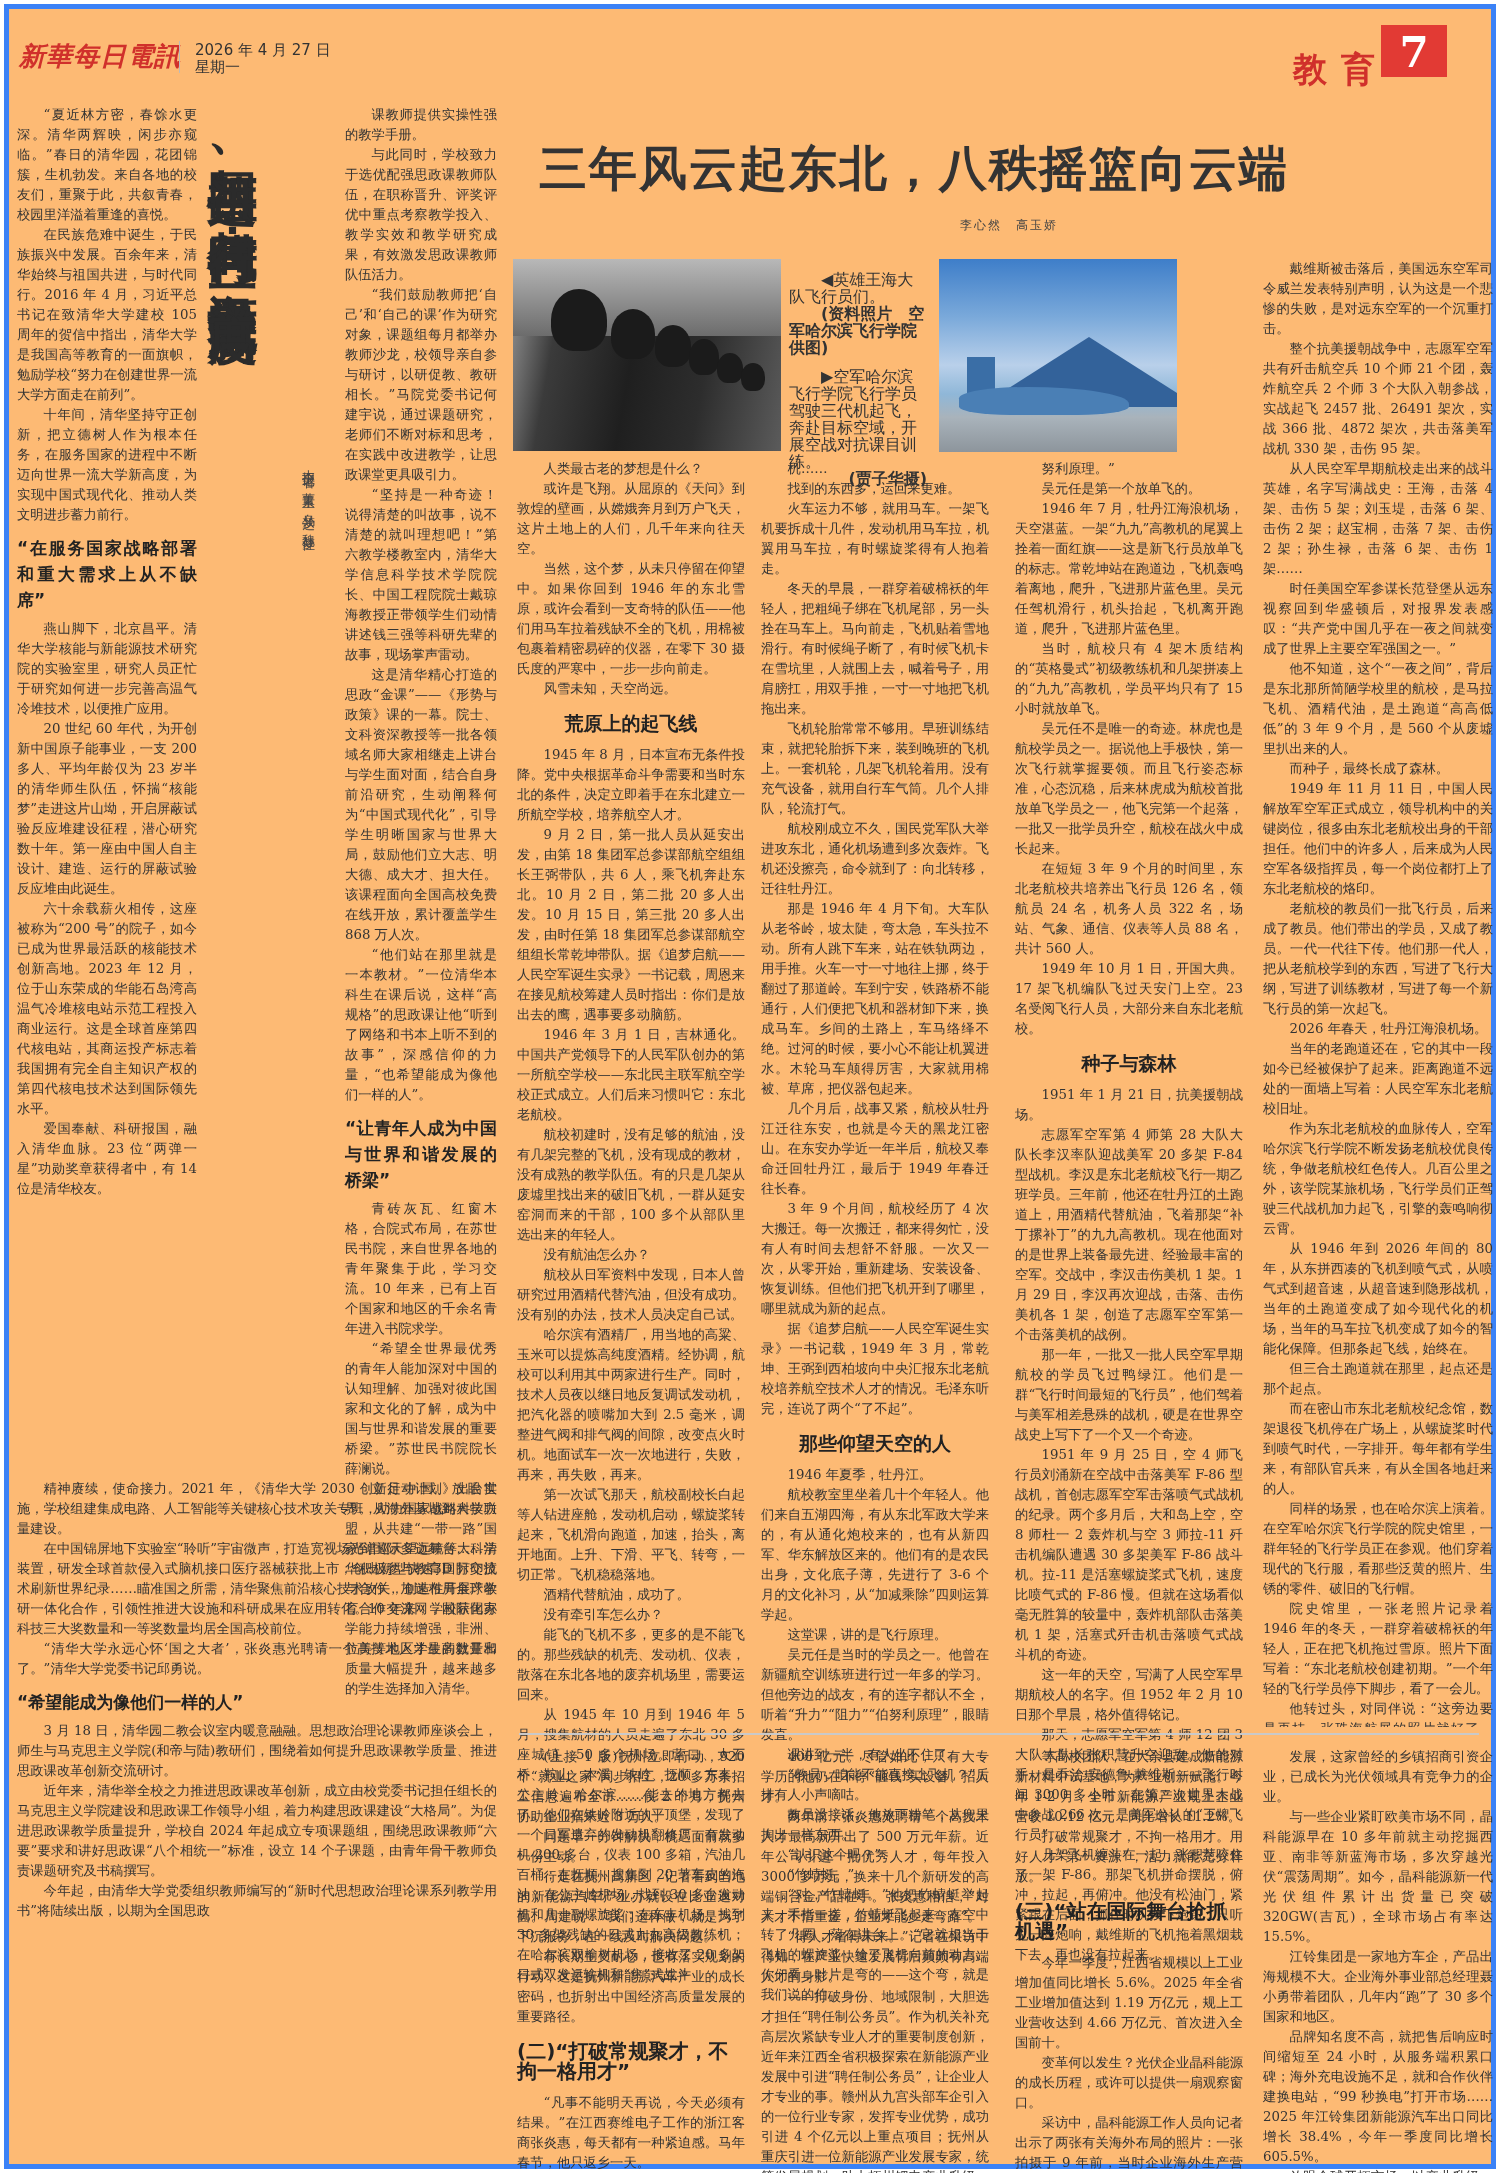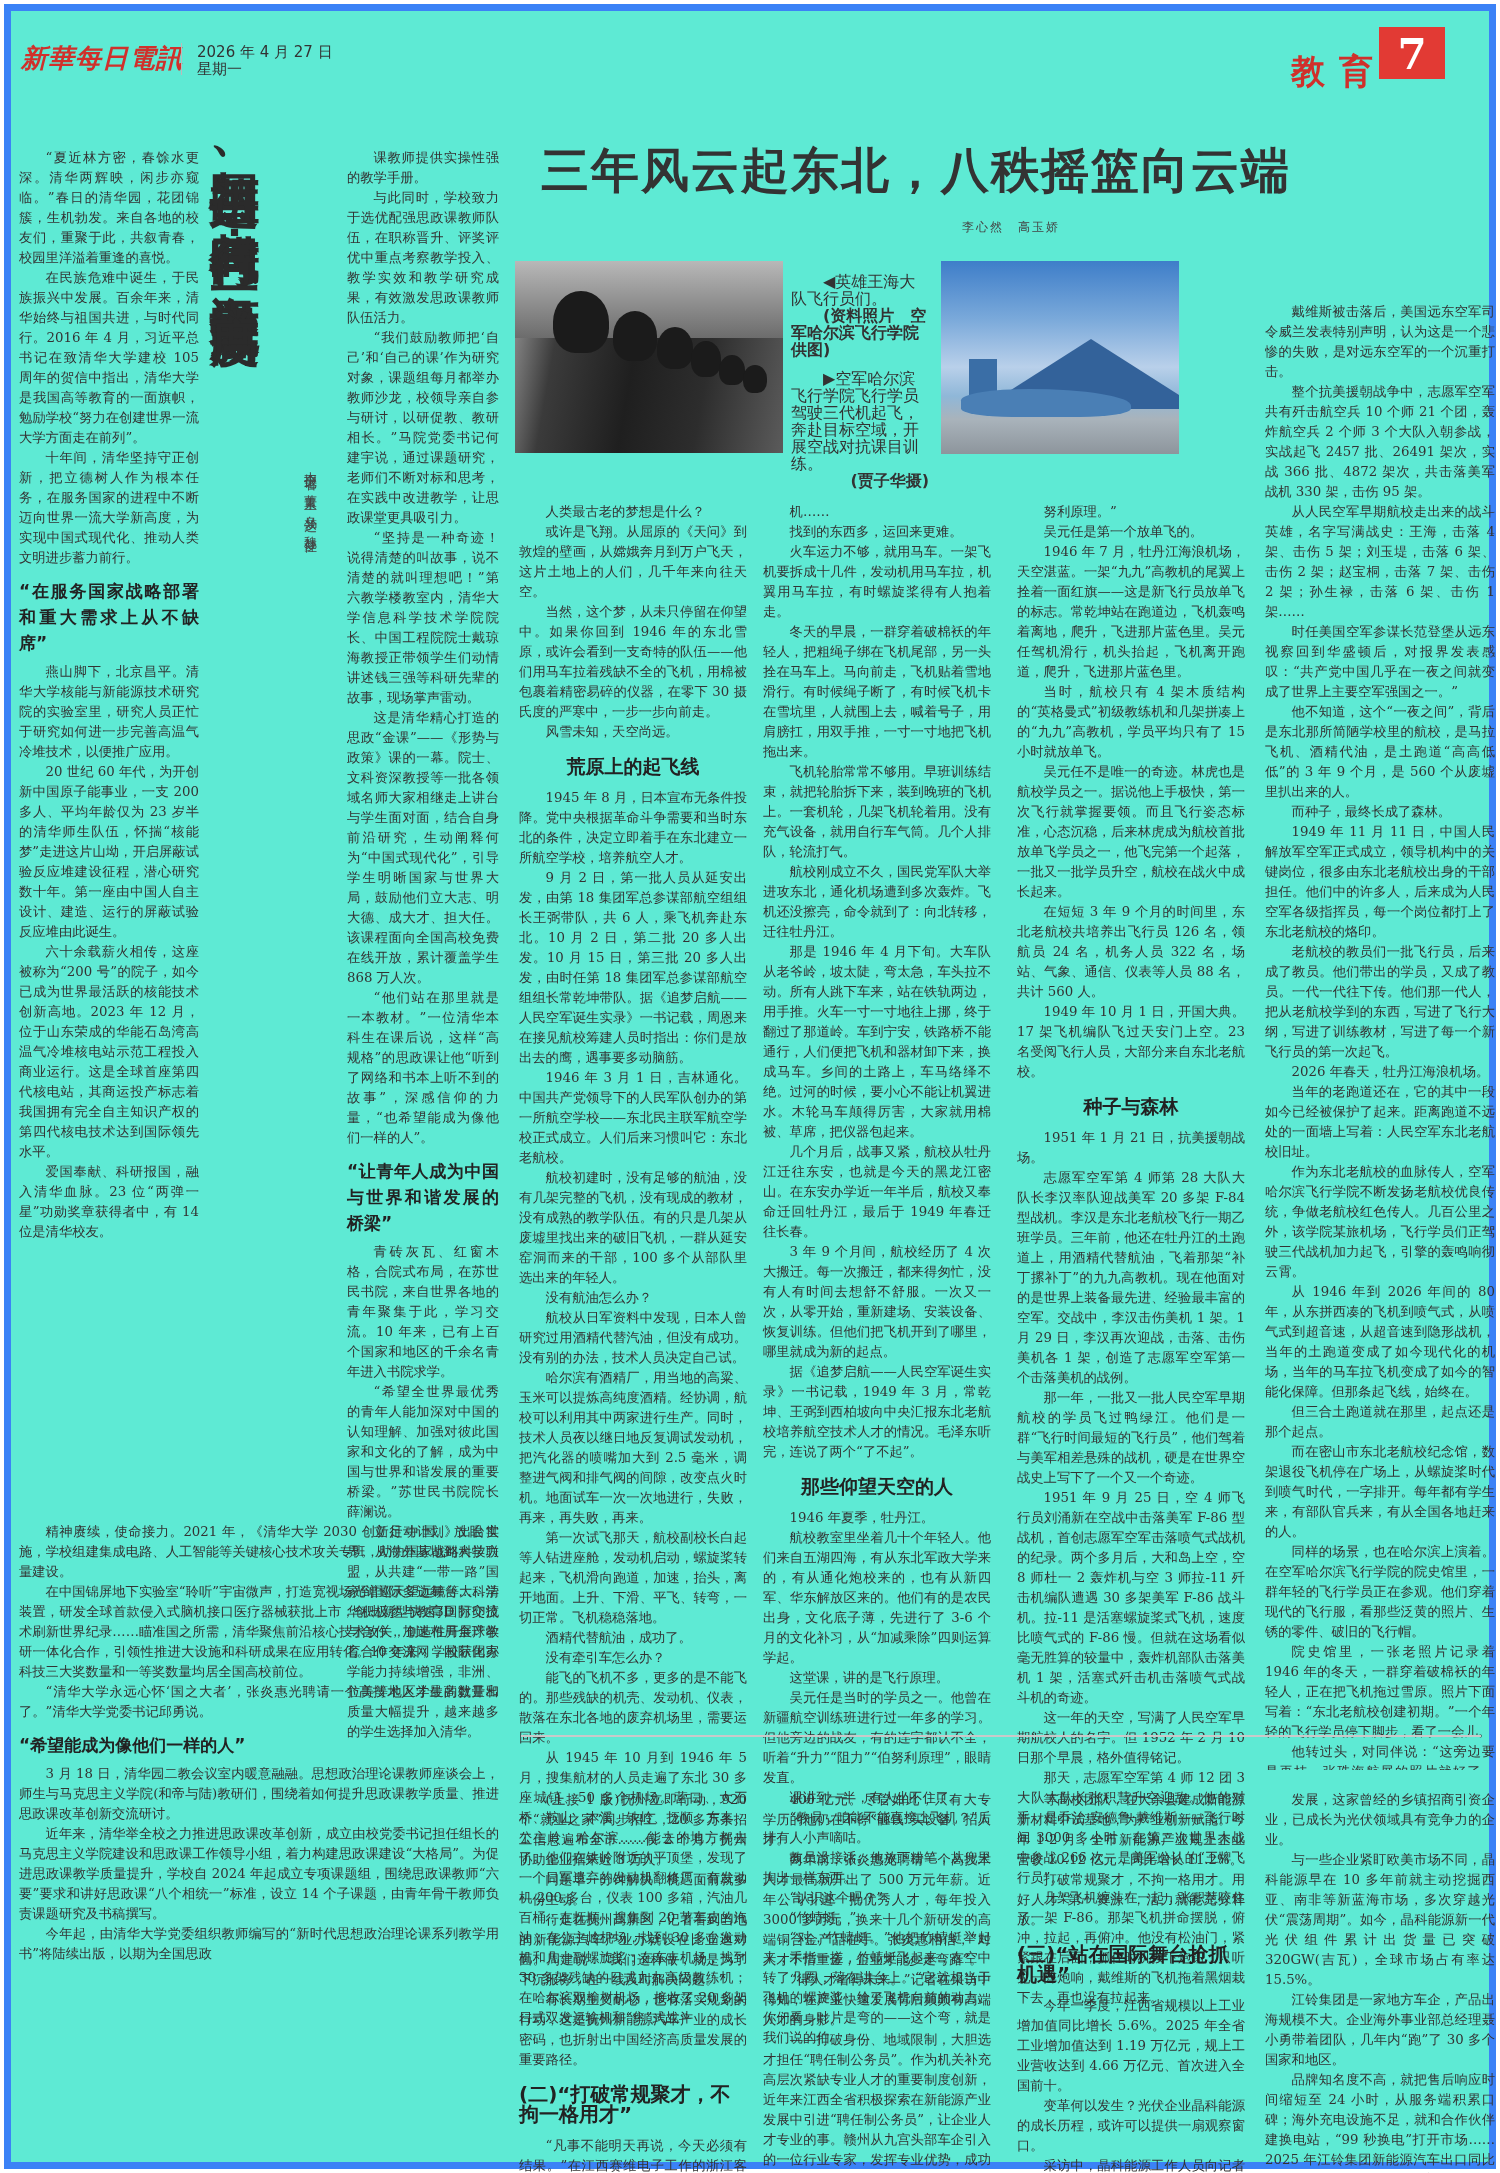--- a/index.html
+++ b/index.html
@@ -1,29 +1,29 @@
 <!DOCTYPE html>
 <html><head>
 <meta charset="utf-8">
 <style>
   * { box-sizing: border-box; margin: 0; padding: 0; }
   html, body { width: 1500px; height: 2173px; background: #ffffff; overflow: hidden; }
   body { font-family: "DejaVu Serif", "Liberation Serif", serif; color: #2a2a2a; position: relative; }
-  .page { position: absolute; left: 4px; top: 4px; width: 1492px; height: 2165px; border: 7px solid #3b82f6; background: #5eead4; }
+  .page { position: absolute; left: 4px; top: 4px; width: 1492px; height: 2165px; border: 5px solid #3b82f6; background: #fdba74; }
 
   
   .masthead { position: absolute; left: 0; top: 0; width: 100%; height: 62px; }
   .brand { position: absolute; left: 10px; top: 30px; font-family: "DejaVu Serif", serif; font-size: 26px; font-weight: bold; color: #d0302b; letter-spacing: 1px; font-style: italic; }
   .brand-sep { position: absolute; left: 170px; top: 32px; width: 1px; height: 32px; background: #bbb; }
   .date { position: absolute; left: 186px; top: 33px; font-family: "DejaVu Sans", sans-serif; font-size: 15px; color: #333; line-height: 17px; }
   .section-name { position: absolute; right: 102px; top: 38px; font-size: 34px; font-weight: bold; color: #d0302b; letter-spacing: 14px; }
   .page-num { position: absolute; right: 44px; top: 16px; width: 66px; height: 52px; background: #e23a34; color: #fff; font-size: 42px; font-weight: bold; text-align: center; line-height: 56px; font-family: "DejaVu Serif", serif; }
 
   
-  .col { position: absolute; font-size: 13.3px; line-height: 20px; text-align: justify; color: #333; margin-top: 41px; }
+  .col { position: absolute; font-size: 13.3px; line-height: 20px; text-align: justify; color: #333; }
   .col p { text-indent: 2em; }
   .col h4 { font-family: "DejaVu Sans", sans-serif; font-size: 17px; line-height: 26px; font-weight: bold; color: #222; margin: 10px 0 6px; }
   .col h3 { font-family: "DejaVu Sans", sans-serif; font-size: 19px; font-weight: bold; color: #222; text-align: center; margin: 14px 0 12px; }
   .col h3.left { text-align: left; font-size: 20px; }
 
   
   .vtitle { position: absolute; left: 196px; top: 120px; width: 56px; writing-mode: vertical-rl; font-family: "DejaVu Sans", sans-serif; font-size: 50px; font-weight: bold; color: #2b2b2b; line-height: 56px; letter-spacing: 2px; }
   .vbyline { position: absolute; left: 290px; top: 450px; writing-mode: vertical-rl; font-size: 13px; color: #444; letter-spacing: 2px; line-height: 18px; }
 
   

